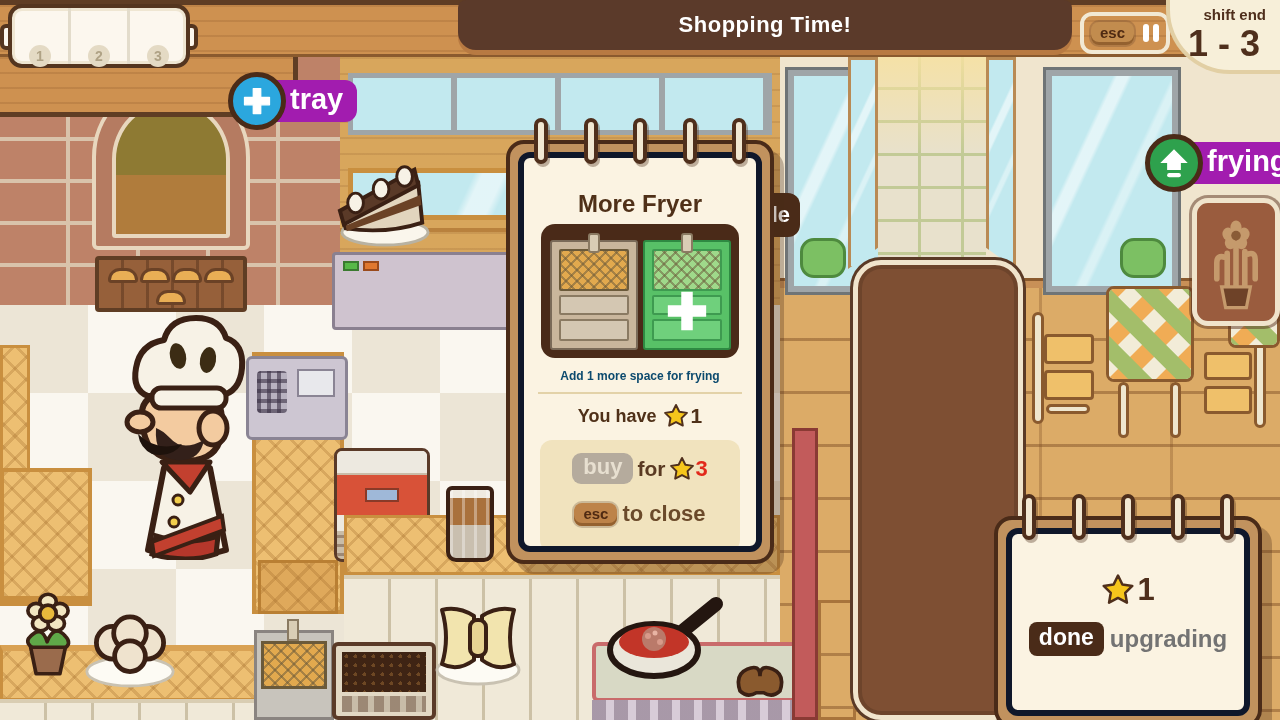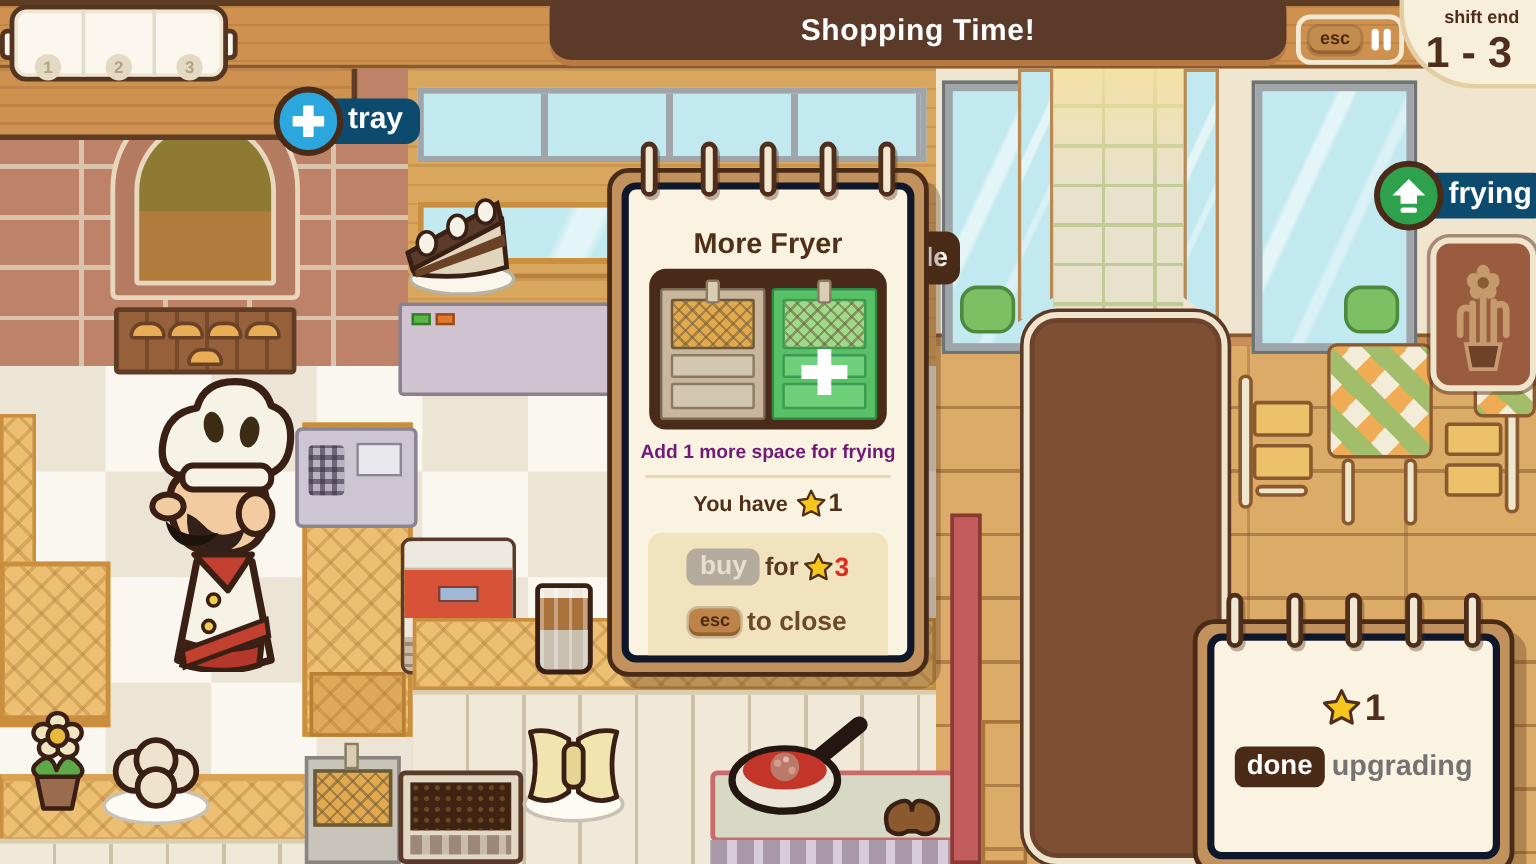--- a/index.html
+++ b/index.html
@@ -20,21 +20,21 @@
     repeating-linear-gradient(45deg, rgba(160,105,40,.28) 0 3px, transparent 3px 16px),
     repeating-linear-gradient(-45deg, rgba(160,105,40,.28) 0 3px, transparent 3px 16px);}
   .wood-band{background-color:#D8A65C;background-image:repeating-linear-gradient(180deg, rgba(120,70,30,.15) 0 2px, transparent 2px 16px);}
   .glass{background-color:#C2E9EF;background-image:linear-gradient(115deg, transparent 28%, rgba(255,255,255,.55) 30% 35%, transparent 37%, transparent 55%, rgba(255,255,255,.4) 57% 60%, transparent 62%);}
   .cream-cab{background-color:#F0E9D8;background-image:repeating-linear-gradient(90deg, transparent 0 44px, rgba(175,160,125,.55) 44px 47px);border-top:4px solid #D9CDB2;}
 
   
   .hud{z-index:50}
   .panel-white{background:#FCF7EE;border:4px solid #54351F;border-radius:14px;box-shadow:inset 0 0 0 3px #EFE6D2;}
   .key-pill{display:inline-block;background:#C28C4E;border-radius:8px;padding:2px 9px 4px;font-weight:bold;font-size:15px;color:#4F2A12;box-shadow:inset 0 -3px 0 #94612F, 0 0 0 2px rgba(90,58,40,.25);}
-  .label-pill{background:#0c4a6e;color:#FFF;font-weight:bold;font-size:25px;border-radius:12px;padding:3px 14px 6px 28px;margin-left:-24px;white-space:nowrap;text-align:center;}
+  .label-pill{background:#a21caf;color:#FFF;font-weight:bold;font-size:29px;border-radius:12px;padding:3px 14px 6px 28px;margin-left:-24px;white-space:nowrap;text-align:center;}
   .buy-btn{position:absolute;display:flex;align-items:center;z-index:52}
   .btn-circle{width:58px;height:58px;border-radius:50%;border:5px solid #4A2B18;display:flex;align-items:center;justify-content:center;z-index:1;flex:none;}
   .blue{background:#2BA7DE}.green{background:#2EA14D}
 
   
   .notepad{position:absolute;background:#C1925E;border:4px solid #4A2B18;border-radius:18px;padding:8px;box-shadow:10px 10px 0 rgba(74,43,24,.30);}
   .paper{width:100%;height:100%;background:#FBF3E2;border:6px solid #0f172a;border-radius:12px;overflow:hidden;}
   .rings{position:absolute;left:0;right:0;top:-26px;display:flex;justify-content:space-between;padding:0 24px;}
   .ring{width:14px;height:46px;background:#F2E8D2;border:4px solid #4F2F1C;border-radius:9px;box-shadow:2px 3px 0 rgba(74,43,24,.35);}
 
@@ -272,21 +272,21 @@
         <span style="position:absolute;left:50%;bottom:-3px;transform:translateX(-50%);width:22px;height:22px;background:#E4DAC4;border-radius:50%;color:#AFA285;font-weight:bold;font-size:14px;display:flex;align-items:center;justify-content:center">2</span>
       </div>
       <div style="flex:1;position:relative">
         <span style="position:absolute;left:50%;bottom:-3px;transform:translateX(-50%);width:22px;height:22px;background:#E4DAC4;border-radius:50%;color:#AFA285;font-weight:bold;font-size:14px;display:flex;align-items:center;justify-content:center">3</span>
       </div>
     </div>
   </div>
 
 
   <div class="abs hud" style="left:458px;top:0;width:614px;height:50px;background:#5B3A2A;border-radius:8px 8px 18px 18px;box-shadow:0 5px 0 #B87A42;display:flex;align-items:center;justify-content:center;z-index:51">
-    <span style="color:#FFF;font-weight:bold;font-size:25px;letter-spacing:.5px">Shopping Time!</span>
+    <span style="color:#FFF;font-weight:bold;font-size:22px;letter-spacing:.5px">Shopping Time!</span>
   </div>
 
   <div class="abs hud" style="left:1080px;top:12px;width:90px;height:42px;border:4px solid #F2E9D4;border-radius:12px;display:flex;align-items:center;justify-content:center;gap:9px;z-index:51">
     <span class="key-pill">esc</span>
     <span style="display:inline-flex;gap:4px">
       <i style="width:6px;height:18px;background:#FFF;border-radius:3px;display:block"></i>
       <i style="width:6px;height:18px;background:#FFF;border-radius:3px;display:block"></i>
     </span>
   </div>
 
@@ -365,21 +365,21 @@
             <div class="d1"></div>
             <div class="d2"></div>
           <span class="plus-overlay">
             <svg width="46" height="46" viewBox="0 0 24 24">
                 <path d="M9 2h6v7h7v6h-7v7H9v-7H2V9h7z" fill="#FFF"></path>
               </svg>
           </span>
         </div>
       </div>
 
-      <div style="margin-top:11px;font-size:16px;font-weight:bold;color:#701a75">Add 1 more space for frying</div>
+      <div style="margin-top:11px;font-size:12px;font-weight:bold;color:#0c4a6e">Add 1 more space for frying</div>
       <div style="margin:9px auto 0;width:88%;height:2px;background:#E3D2A8"></div>
 
       <div style="margin-top:9px;display:flex;align-items:center;justify-content:center;gap:6px">
         <span style="font-size:18px;color:#4F3018;font-weight:bold">You have</span>
         <svg class="star-svg" width="26" height="26" viewBox="0 0 24 24">
             <path d="M12 1.8l3.1 6.3 7 1-5 4.9 1.2 6.9-6.3-3.3-6.3 3.3 1.2-6.9-5-4.9 7-1z" fill="#F6C61C" stroke="#4F2F1C" stroke-width="1.8" stroke-linejoin="round"></path>
           </svg>
         <span style="font-size:21px;font-weight:bold;color:#4F3018;margin-left:-4px">1</span>
       </div>
 

